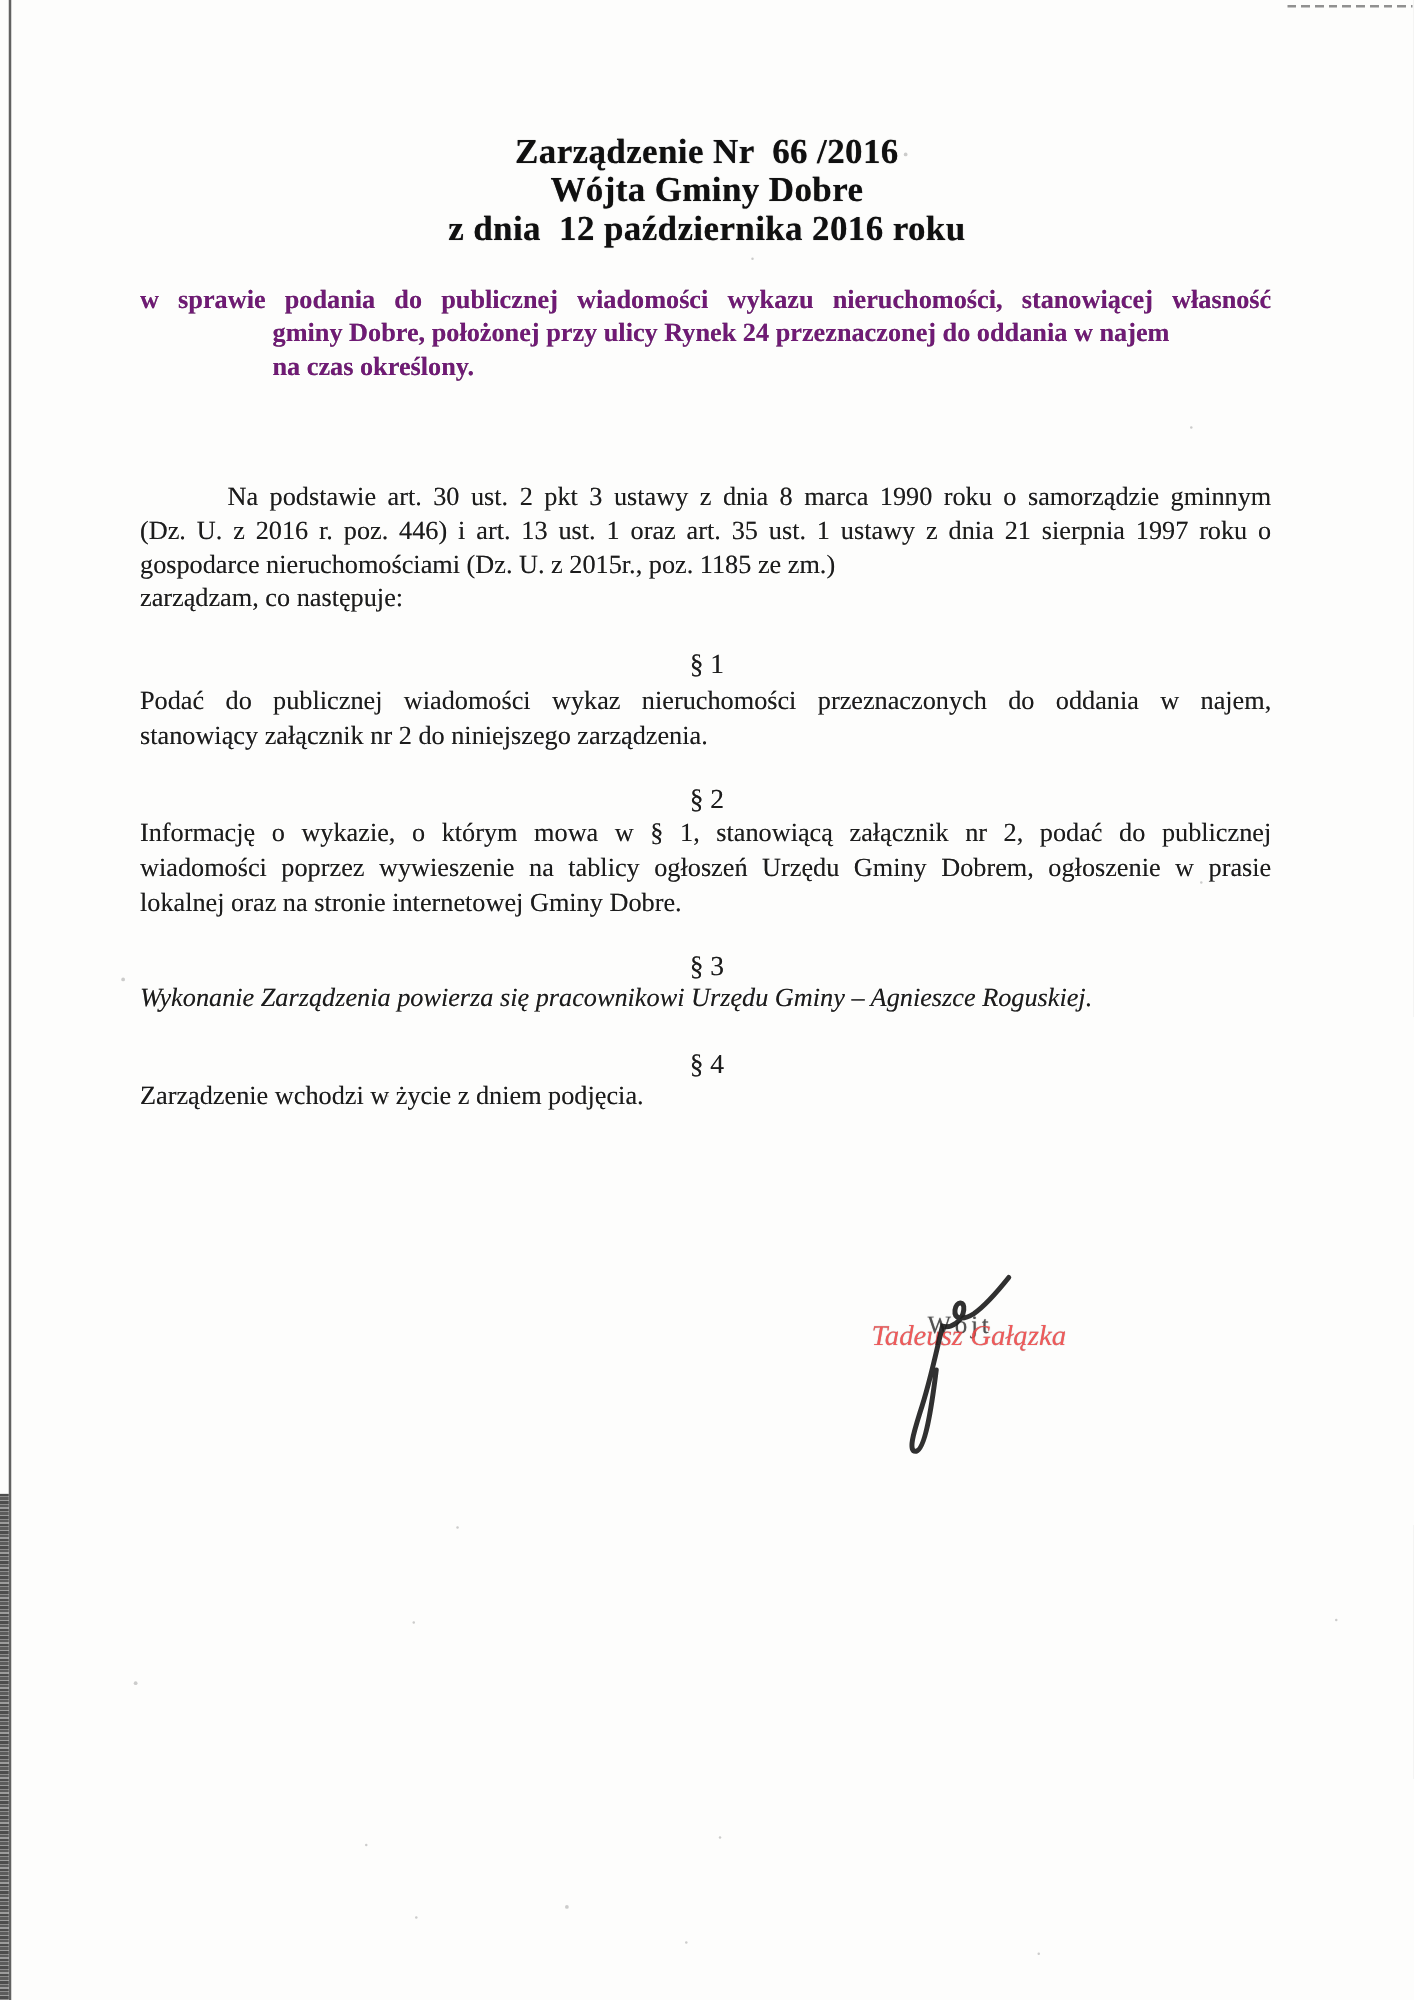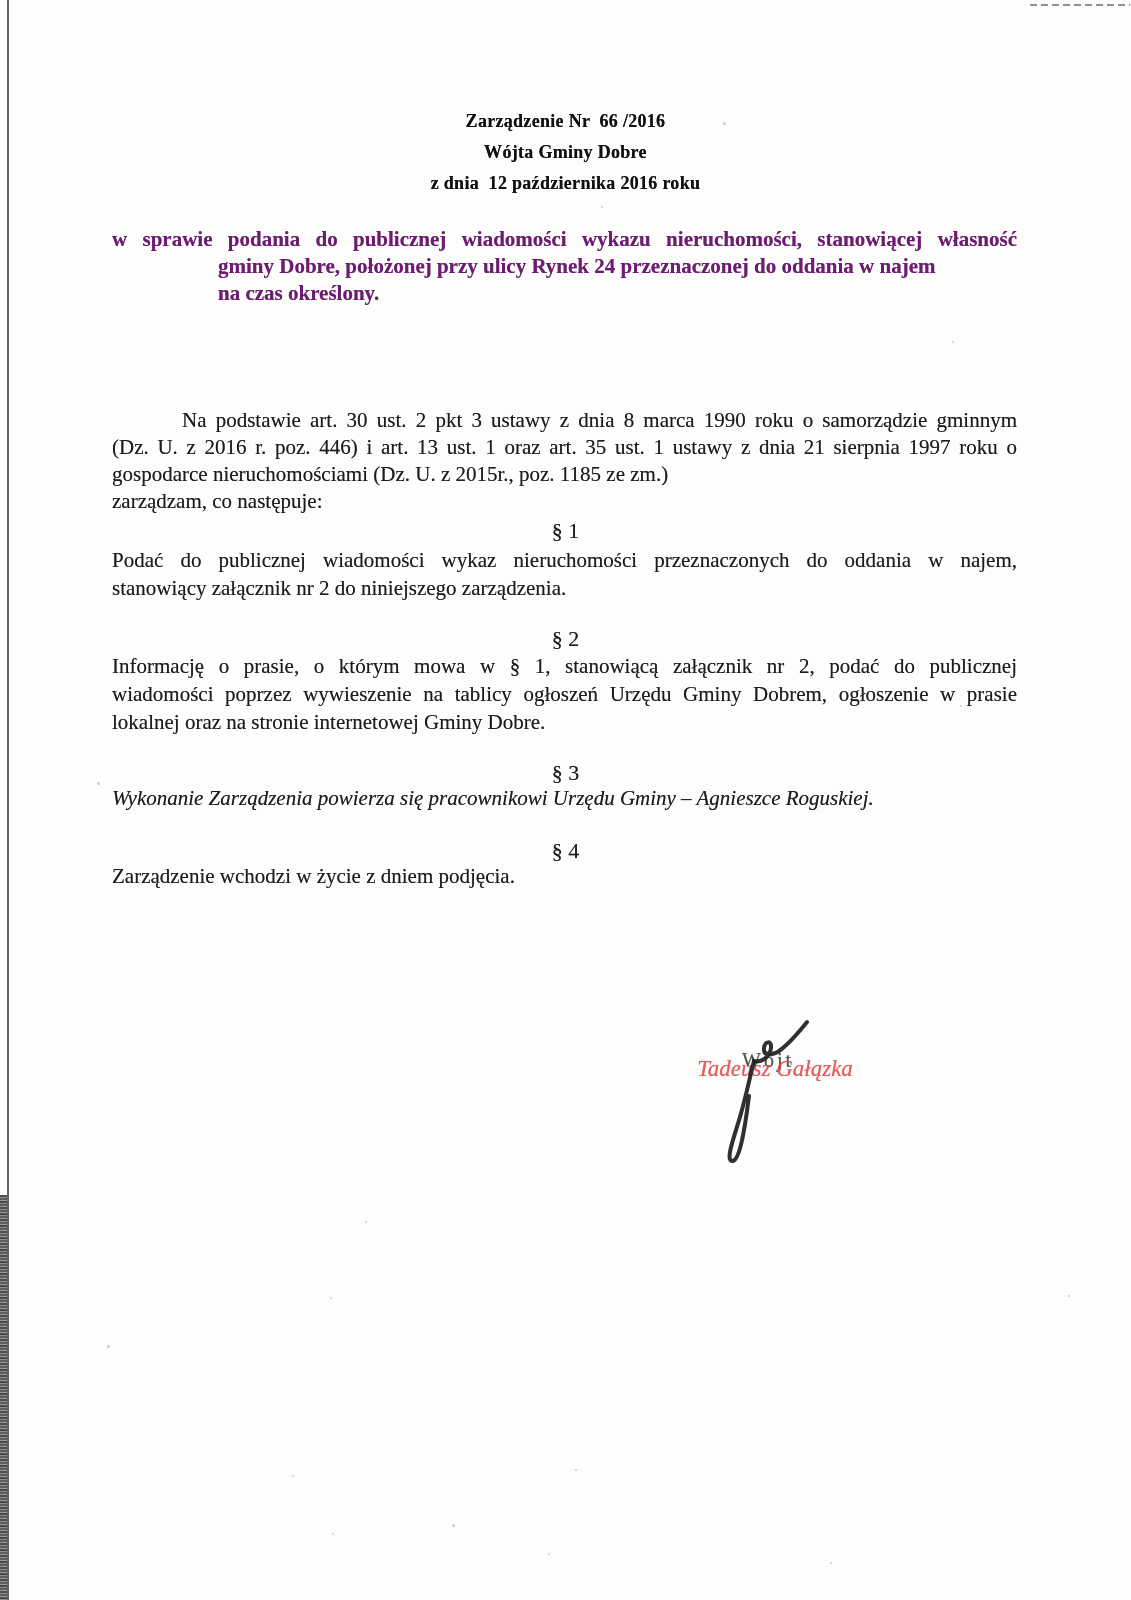--- a/index.html
+++ b/index.html
@@ -47,21 +47,21 @@
     background: #6f6f6f;
     opacity: .35;
   }
   
   .title-block {
     position: absolute;
     left: 0; top: 106px;
     width: 1131px;
     text-align: center;
     font-weight: 700;
-    font-size: 18px;
+    font-size: 28px;
     line-height: 31px;
     color: #101010;
     letter-spacing: .3px;
     text-shadow: 0 0 .6px rgba(10,10,10,.7);
   }
   .title-line { white-space: pre; }
 
   .subject-block {
     position: absolute;
     left: 112px; top: 226px;
@@ -74,21 +74,21 @@
   }
   .subject-block .ind { padding-left: 106px; }
 
   .body-text {
     font-size: 21px;
     line-height: 27px;
     text-shadow: 0 0 .45px rgba(25,25,25,.55);
   }
   .preamble-block {
     position: absolute;
-    left: 112px; top: 407px;
+    left: 112px; top: 384px;
     width: 905px;
   }
   .indent1 { text-indent: 70px; }
 
   .jl {
     text-align: justify;
     text-align-last: justify;
   }
 
   .sec-head {
@@ -189,21 +189,21 @@
   </div>
 
   <div class="sec-head sh1">§ 1</div>
   <div class="sec-body sb1 body-text">
     <div class="jl">Podać do publicznej wiadomości wykaz nieruchomości przeznaczonych do oddania w najem,</div>
     <div>stanowiący załącznik nr 2 do niniejszego zarządzenia.</div>
   </div>
 
   <div class="sec-head sh2">§ 2</div>
   <div class="sec-body sb2 body-text">
-    <div class="jl">Informację o prasie, o którym mowa w § 1, stanowiącą załącznik nr 2, podać do publicznej</div>
+    <div class="jl">Informację o wykazie, o którym mowa w § 1, stanowiącą załącznik nr 2, podać do publicznej</div>
     <div class="jl">wiadomości poprzez wywieszenie na tablicy ogłoszeń Urzędu Gminy Dobrem, ogłoszenie w prasie</div>
     <div>lokalnej oraz na stronie internetowej Gminy Dobre.</div>
   </div>
 
   <div class="sec-head sh3">§ 3</div>
   <div class="sec-body sb3 body-text">
     <div>Wykonanie Zarządzenia powierza się pracownikowi Urzędu Gminy – Agnieszce Roguskiej.</div>
   </div>
 
   <div class="sec-head sh4">§ 4</div>

